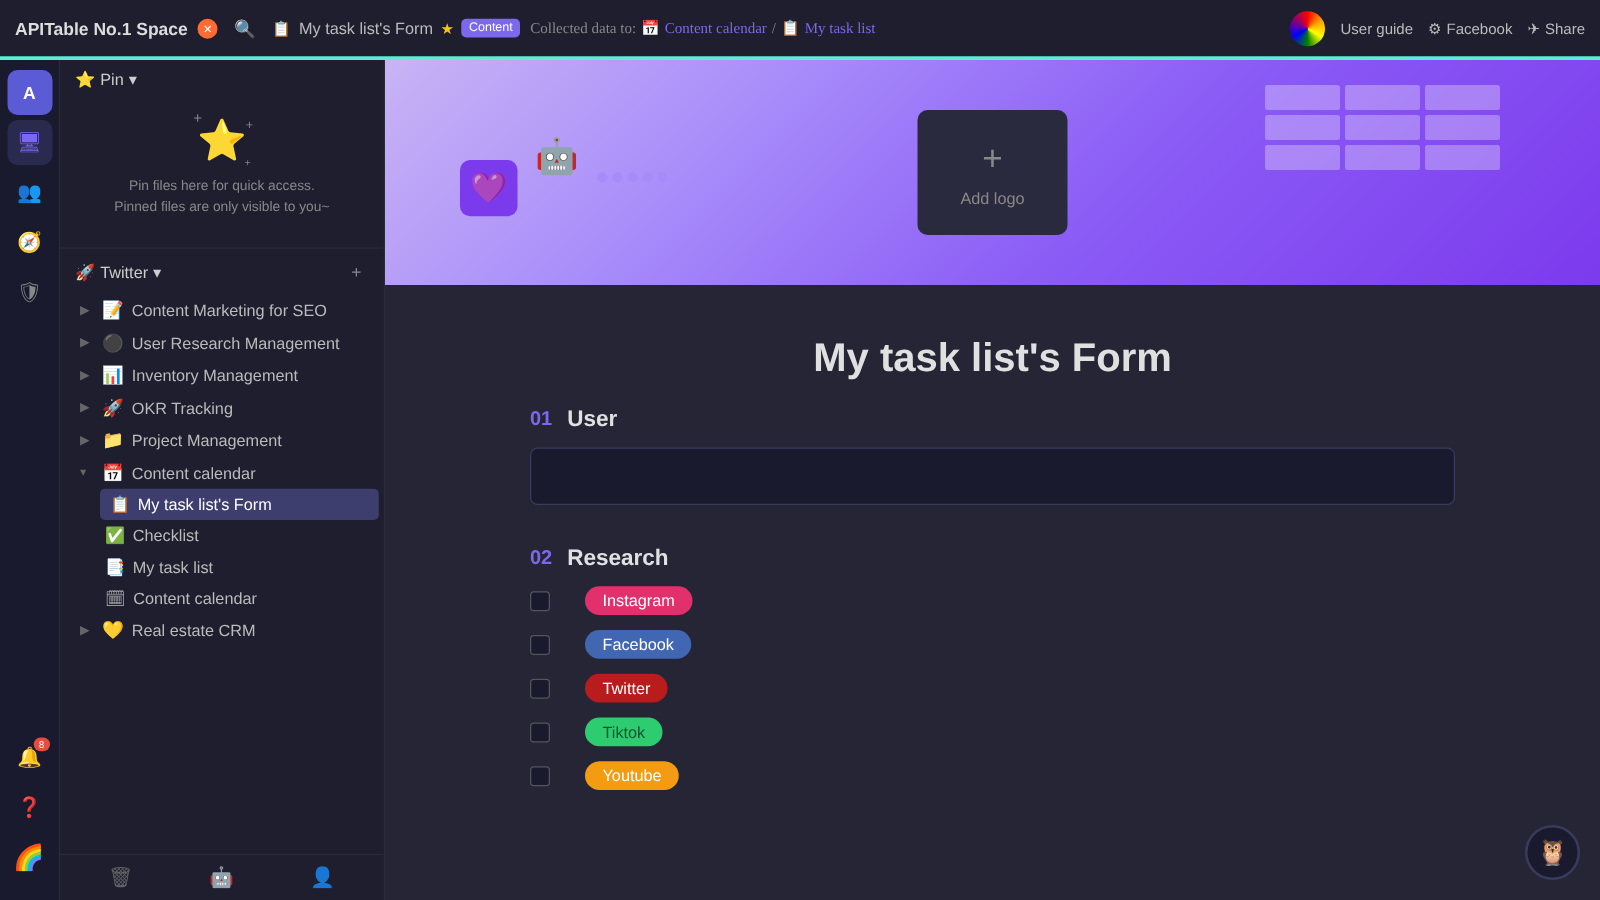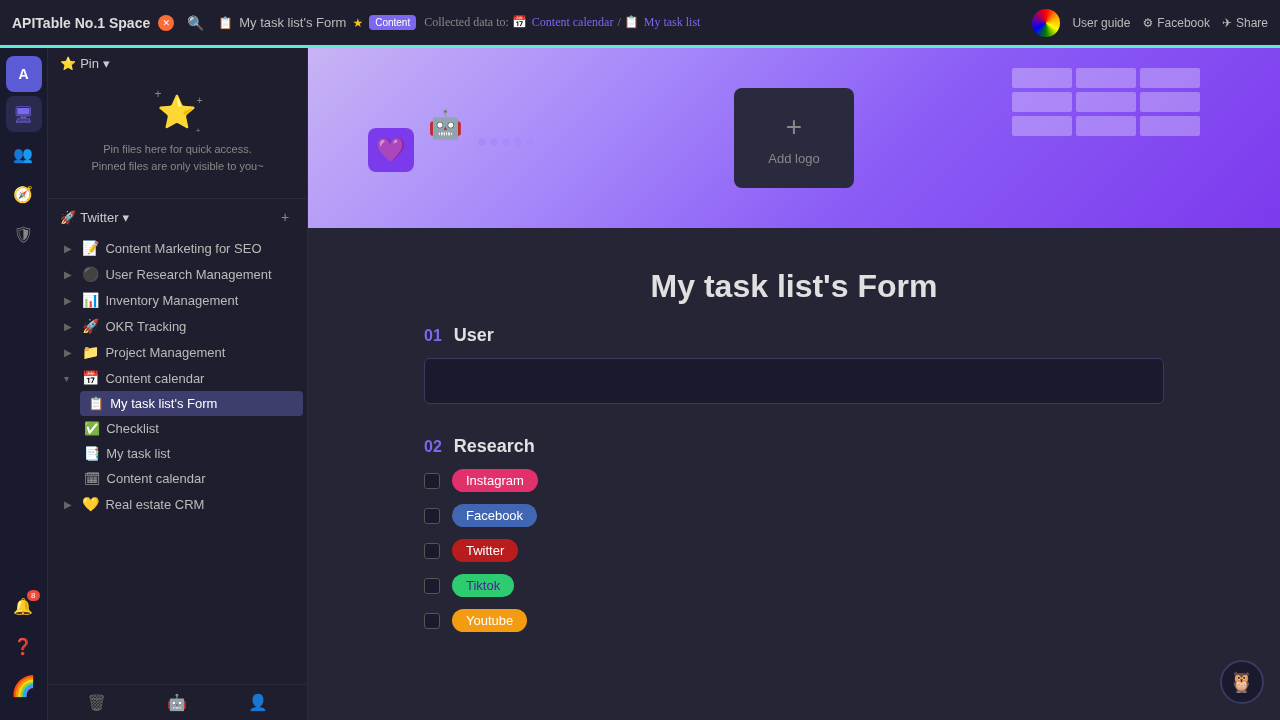--- a/index.html
+++ b/index.html
@@ -80,27 +80,27 @@
     .form-title { font-size: 32px; font-weight: 600; color: #e0e0e0; text-align: center; margin-bottom: 20px; }
     .form-description { width: 100%; background: transparent; border: none; color: #666; font-size: 14px; text-align: center; margin-bottom: 30px; outline: none; }
 
     .form-field { margin-bottom: 32px; }
     .field-label { display: flex; align-items: center; gap: 12px; margin-bottom: 12px; }
     .field-num { font-size: 16px; font-weight: 700; color: #7b68ee; }
     .field-name { font-size: 18px; font-weight: 600; color: #e0e0e0; }
     .field-input { width: 100%; background: #1a1a2e; border: 1px solid #3a3a5e; border-radius: 6px; padding: 14px 12px; color: #ccc; font-size: 14px; outline: none; }
 
     .channel-options { display: flex; flex-direction: column; gap: 12px; }
-    .channel-option { display: flex; align-items: center; gap: 12px; }
+    .channel-option { display: flex; align-items: center; gap: 28px; }
     .channel-checkbox { width: 16px; height: 16px; border: 1px solid #555; border-radius: 3px; background: #1a1a2e; cursor: pointer; flex-shrink: 0; }
     .channel-tag { padding: 4px 14px; border-radius: 20px; font-size: 13px; font-weight: 500; cursor: pointer; }
     .tag-instagram { background: #e1306c; color: white; }
     .tag-facebook { background: #4267b2; color: white; }
     .tag-twitter { background: #b91c1c; color: white; border-radius: 20px; }
-    .tag-tiktok { background: #2ecc71; color: #4c1d95; }
+    .tag-tiktok { background: #2ecc71; color: #14532d; }
     .tag-youtube { background: #f39c12; color: white; }
 
     
     ::-webkit-scrollbar { width: 6px; }
     ::-webkit-scrollbar-track { background: #1a1a2e; }
     ::-webkit-scrollbar-thumb { background: #3a3a5e; border-radius: 3px; }
 
     .watermark { position: fixed; bottom: 16px; right: 16px; width: 44px; height: 44px; border-radius: 50%; background: #1a1a2e; border: 2px solid #3a3a5e; display: flex; align-items: center; justify-content: center; font-size: 20px; cursor: pointer; }
   </style>
 </head>

